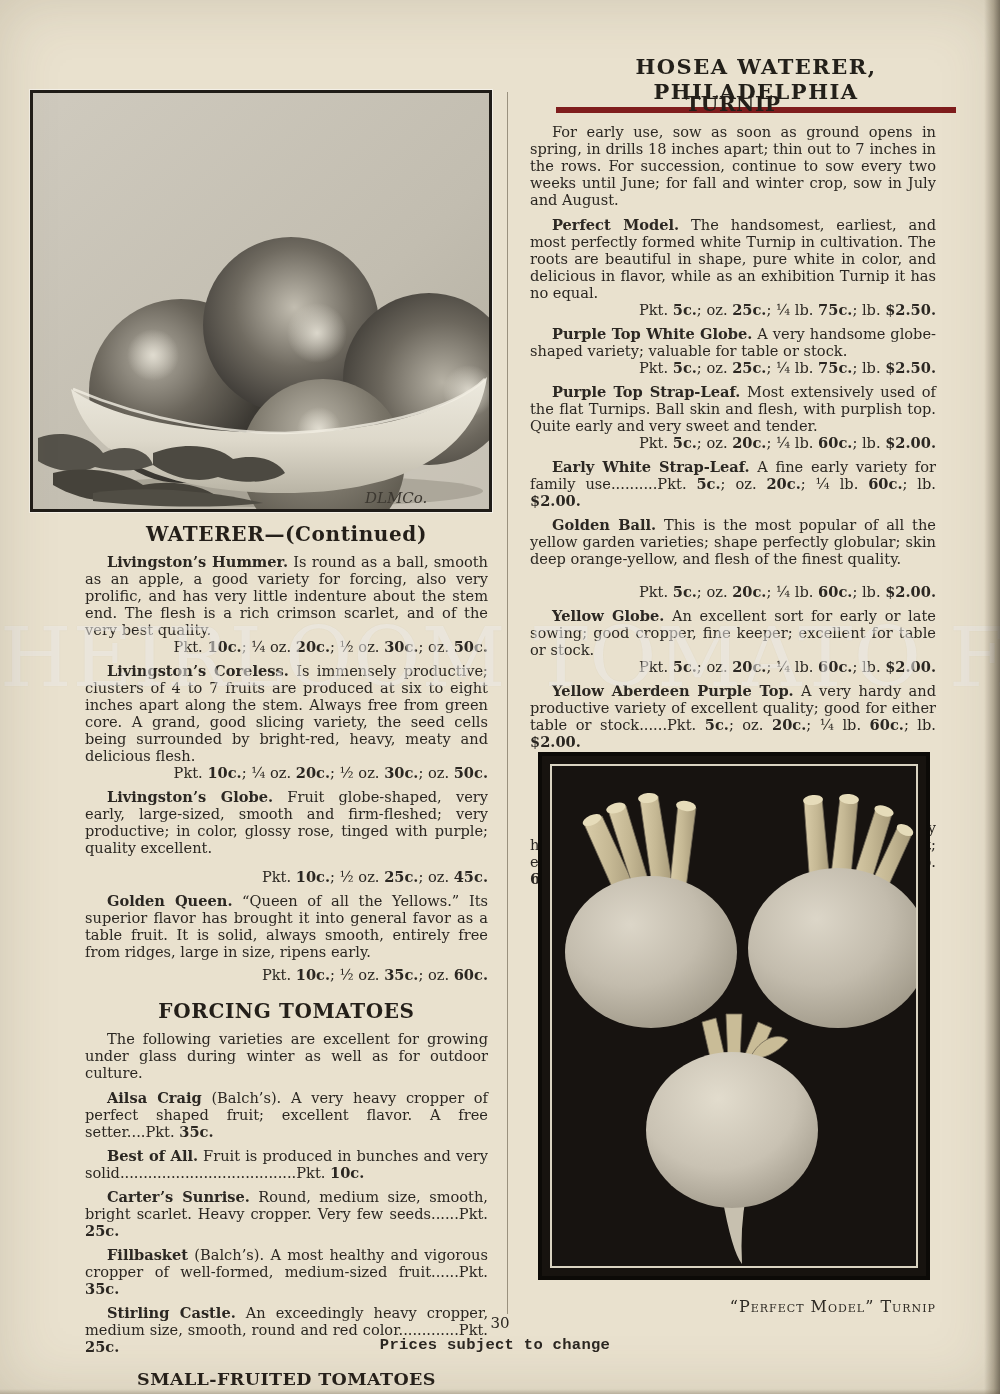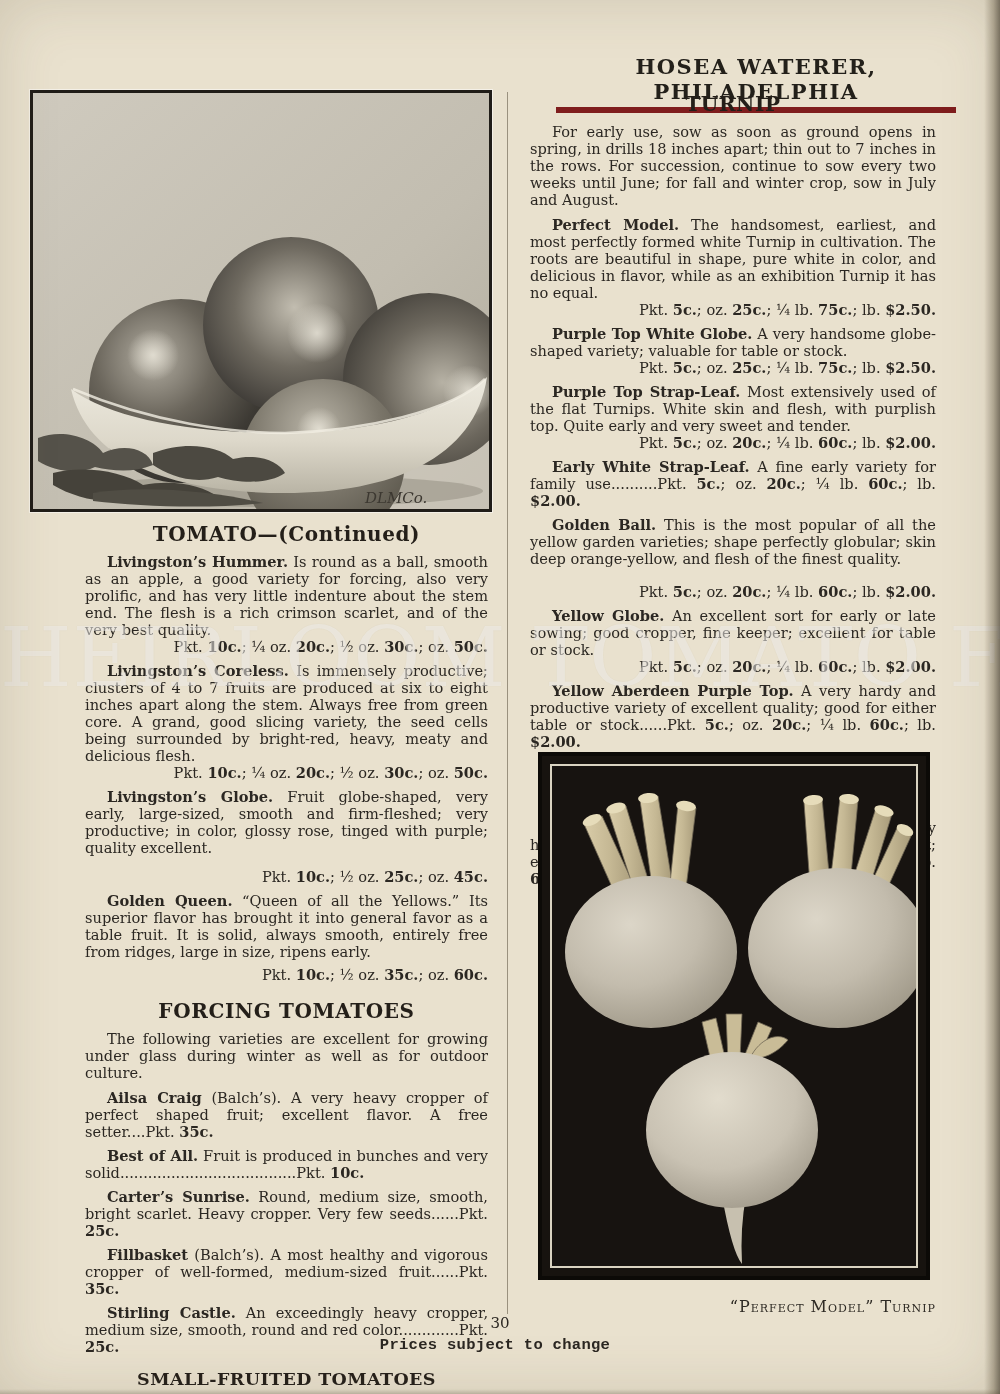--- a/index.html
+++ b/index.html
@@ -132,21 +132,21 @@
 
       <path d="M5,345 C30,335 60,345 70,360 C90,350 115,355 120,372 C100,380 80,378 62,374 C45,382 20,378 5,368 Z" fill="#55524a"></path>
       <path d="M20,380 C50,372 90,378 110,392 C140,386 170,392 185,404 C160,414 120,412 95,406 C70,412 40,404 20,392 Z" fill="#45423a"></path>
       <path d="M120,360 C150,348 185,352 200,366 C225,360 245,368 252,380 C235,392 205,390 185,384 C160,392 135,382 120,372 Z" fill="#4c4941"></path>
       <path d="M60,400 C110,392 180,398 230,410 C180,416 110,414 60,408 Z" fill="#504d44"></path>
       <text x="332" y="410" font-size="15" font-style="italic" fill="#3c3831">DLMCo.</text>
     </svg>
   </figure>
 
   <div class="coltext col-left-text">
-    <div class="section-title">TOMATO—(Continued)</div>
+    <div class="section-title">WATERER—(Continued)</div>
     <section>
         <p class="variety" style="margin-bottom: 0px;"><b class="vname">Livingston’s Hummer.</b> <span class="vbody">Is round as a ball, smooth as an apple, a good variety for forcing, also very prolific, and has very little indenture about the stem end.  The flesh is a rich crimson scarlet, and of the very best quality.</span></p>
         <div class="price-line">Pkt. <b>10c.</b>;  ¼ oz. <b>20c.</b>;  ½ oz. <b>30c.</b>;  oz. <b>50c.</b></div>
         <p class="variety" style="margin-bottom: 0px;"><b class="vname">Livingston’s Coreless.</b> <span class="vbody">Is immensely productive;  clusters of 4 to 7 fruits are produced at six to eight inches apart along the stem.  Always free from green core.  A grand, good slicing variety, the seed cells being surrounded by bright-red, heavy, meaty and delicious flesh.</span></p>
         <div class="price-line">Pkt. <b>10c.</b>;  ¼ oz. <b>20c.</b>;  ½ oz. <b>30c.</b>;  oz. <b>50c.</b></div>
         <p class="variety" style="margin-bottom: 12px;"><b class="vname">Livingston’s Globe.</b> <span class="vbody">Fruit globe-shaped, very early, large-sized, smooth and firm-fleshed;  very productive;  in color, glossy rose, tinged with purple;  quality excellent.</span></p>
         <div class="price-line">Pkt. <b>10c.</b>;  ½ oz. <b>25c.</b>;  oz. <b>45c.</b></div>
         <p class="variety" style="margin-bottom: 6px;"><b class="vname">Golden Queen.</b> <span class="vbody">“Queen of all the Yellows.”  Its superior flavor has brought it into general favor as a table fruit.  It is solid, always smooth, entirely free from ridges, large in size, ripens early.</span></p>
         <div class="price-line">Pkt. <b>10c.</b>;  ½ oz. <b>35c.</b>;  oz. <b>60c.</b></div>
       </section>
@@ -167,21 +167,21 @@
   </div>
 
   <div class="coltext col-right-text">
     <div class="section-title">TURNIP</div>
     <p class="intro">For early use, sow as soon as ground opens in spring, in drills 18 inches apart;  thin out to 7 inches in the rows.  For succession, continue to sow every two weeks until June;  for fall and winter crop, sow in July and August.</p>
     <section>
         <p class="variety" style="margin-bottom: 0px;"><b class="vname">Perfect Model.</b> <span class="vbody">The handsomest, earliest, and most perfectly formed white Turnip in cultivation.  The roots are beautiful in shape, pure white in color, and delicious in flavor, while as an exhibition Turnip it has no equal.</span></p>
         <div class="price-line">Pkt. <b>5c.</b>;  oz. <b>25c.</b>;  ¼ lb. <b>75c.</b>;  lb. <b>$2.50.</b></div>
         <p class="variety" style="margin-bottom: 0px;"><b class="vname">Purple Top White Globe.</b> <span class="vbody">A very handsome globe-shaped variety;  valuable for table or stock.</span></p>
         <div class="price-line">Pkt. <b>5c.</b>;  oz. <b>25c.</b>;  ¼ lb. <b>75c.</b>;  lb. <b>$2.50.</b></div>
-        <p class="variety" style="margin-bottom: 0px;"><b class="vname">Purple Top Strap-Leaf.</b> <span class="vbody">Most extensively used of the flat Turnips.  White skin and flesh, with purplish top.  Quite early and very sweet and tender.</span></p>
+        <p class="variety" style="margin-bottom: 0px;"><b class="vname">Purple Top Strap-Leaf.</b> <span class="vbody">Most extensively used of the flat Turnips.  Ball skin and flesh, with purplish top.  Quite early and very sweet and tender.</span></p>
         <div class="price-line">Pkt. <b>5c.</b>;  oz. <b>20c.</b>;  ¼ lb. <b>60c.</b>;  lb. <b>$2.00.</b></div>
         <p class="variety"><b class="vname">Early White Strap-Leaf.</b> <span class="vbody">A fine early variety for family use..........Pkt. <b>5c.</b>;  oz. <b>20c.</b>;  ¼ lb. <b>60c.</b>;  lb. <b>$2.00.</b></span></p>
         <p class="variety" style="margin-bottom: 16px;"><b class="vname">Golden Ball.</b> <span class="vbody">This is the most popular of all the yellow garden varieties;  shape perfectly globular;  skin deep orange-yellow, and flesh of the finest quality.</span></p>
         <div class="price-line">Pkt. <b>5c.</b>;  oz. <b>20c.</b>;  ¼ lb. <b>60c.</b>;  lb. <b>$2.00.</b></div>
         <p class="variety" style="margin-bottom: 0px;"><b class="vname">Yellow Globe.</b> <span class="vbody">An excellent sort for early or late sowing;  good cropper, fine keeper;  excellent for table or stock.</span></p>
         <div class="price-line">Pkt. <b>5c.</b>;  oz. <b>20c.</b>;  ¼ lb. <b>60c.</b>;  lb. <b>$2.00.</b></div>
         <p class="variety"><b class="vname">Yellow Aberdeen Purple Top.</b> <span class="vbody">A very hardy and productive variety of excellent quality;  good for either table or stock......Pkt. <b>5c.</b>;  oz. <b>20c.</b>;  ¼ lb. <b>60c.</b>;  lb. <b>$2.00.</b></span></p>
       </section>
 
     <div class="section-title mt2">RUTA-BAGA, OR SWEDISH TURNIP</div>

